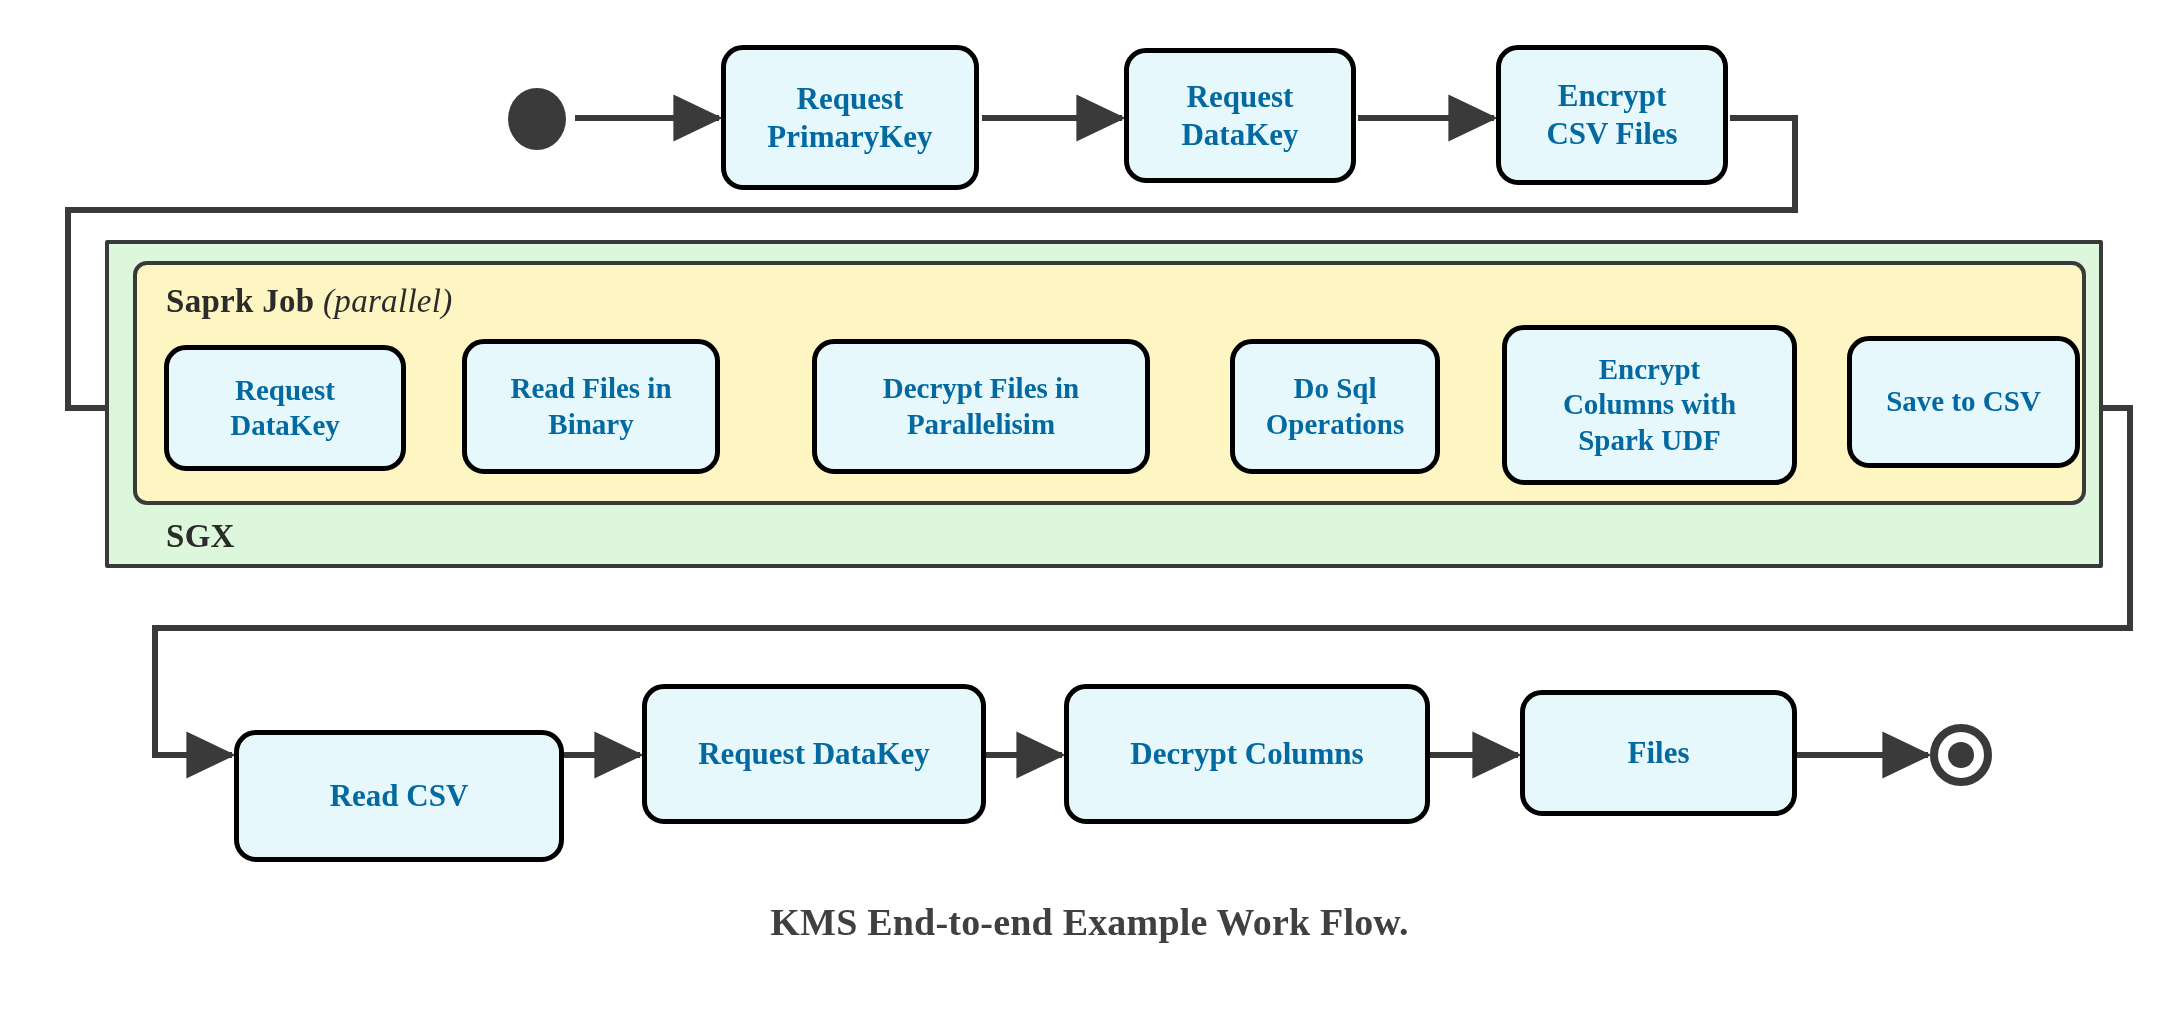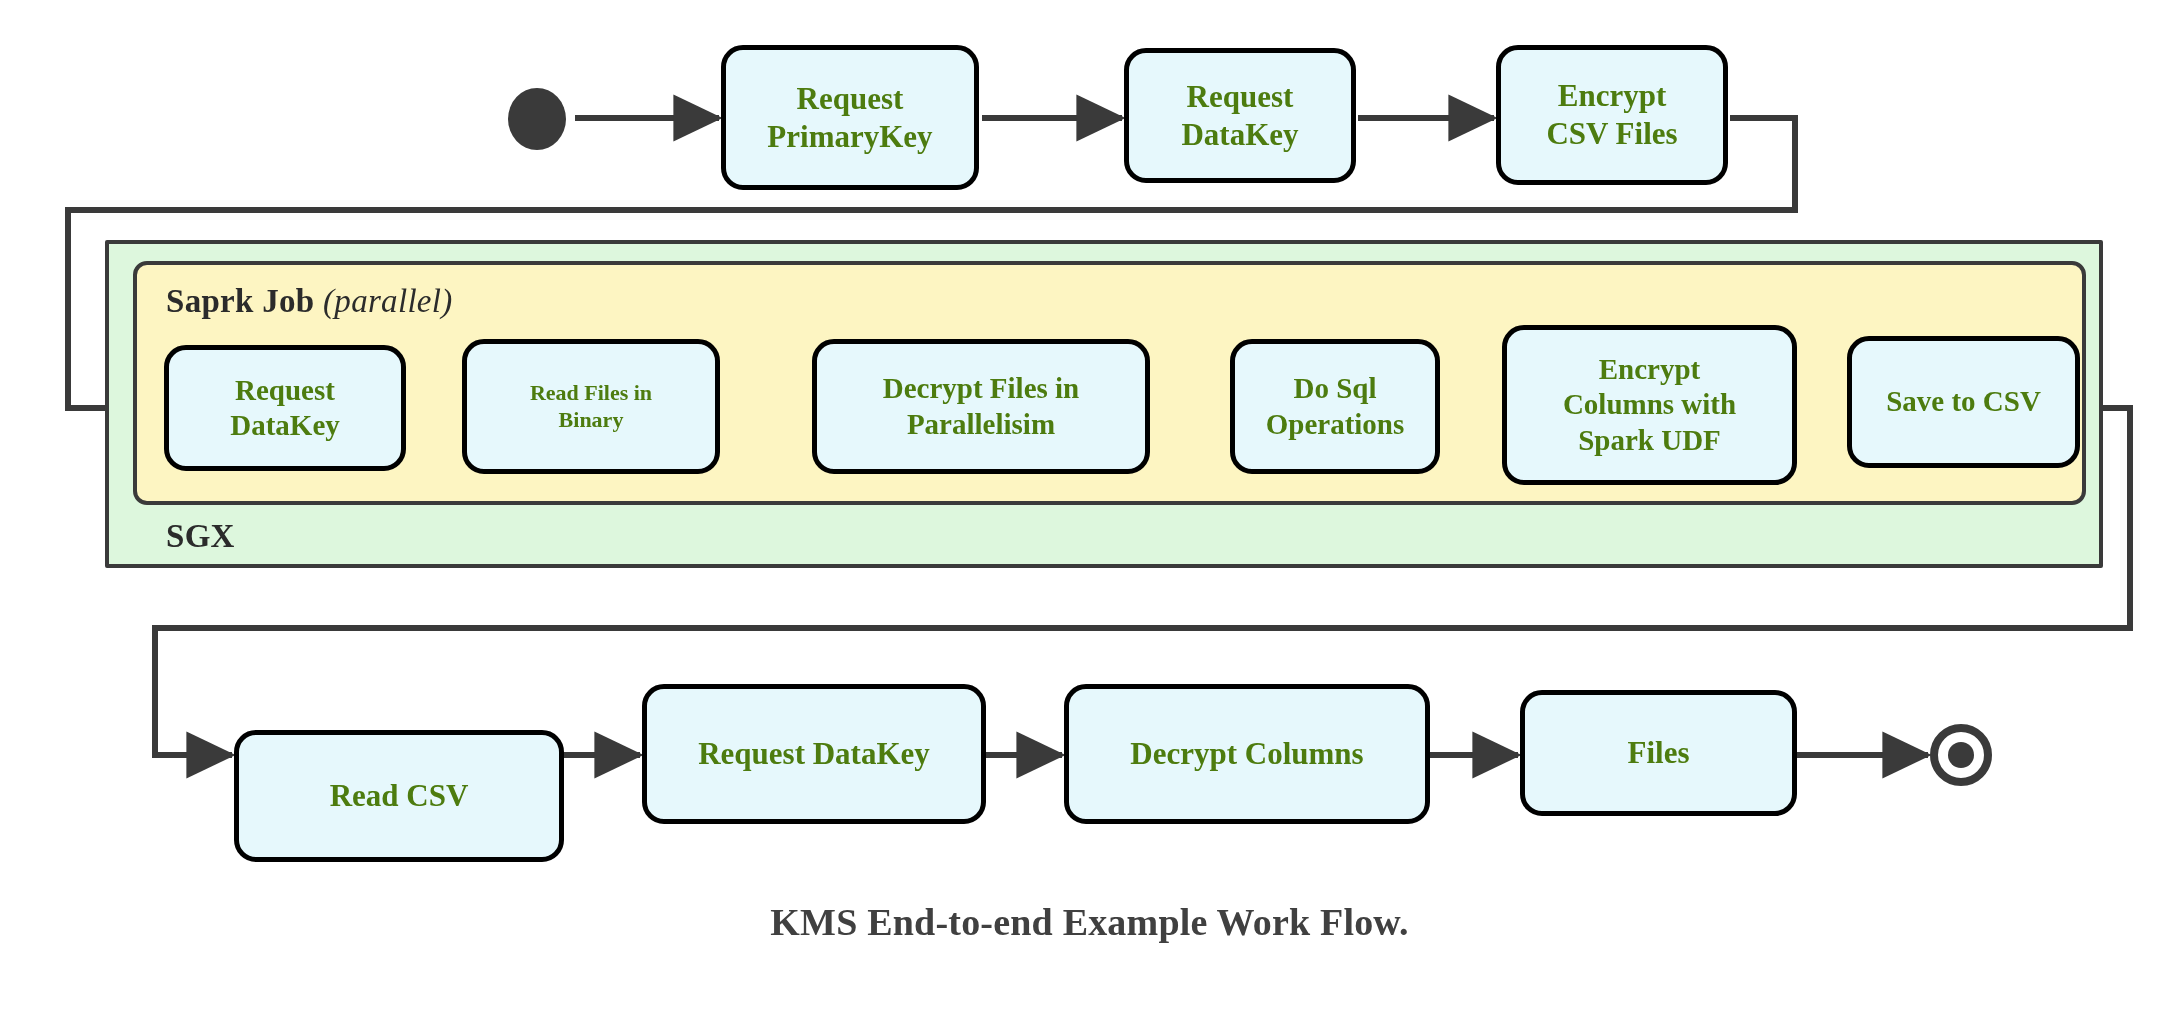--- a/index.html
+++ b/index.html
@@ -57,21 +57,21 @@
   .node {
     position: absolute;
     box-sizing: border-box;
     background: #e6f8fc;
     border: 5px solid #000000;
     border-radius: 22px;
     display: flex;
     align-items: center;
     justify-content: center;
     text-align: center;
-    color: #4d7c0f;
+    color: #0369a1;
     font-weight: bold;
     font-size: 31px;
     line-height: 1.22;
     padding: 4px 10px;
     white-space: pre-line;
   }
 
   
   .start-dot {
     position: absolute;
@@ -167,21 +167,21 @@
   <div class="group-label" style="left:166px; top:283px;">
     <span>Saprk Job</span>
     <span class="sub">(parallel)</span>
   </div>
 
   <div class="group-label" style="left:166px; top:518px;">SGX</div>
 
   <div class="node" style="left:164px; top:345px; width:242px; height:126px; font-size:29px;">Request
 DataKey</div>
 
-  <div class="node" style="left:462px; top:339px; width:258px; height:135px; font-size:22px;">Read Files in
+  <div class="node" style="left:462px; top:339px; width:258px; height:135px; font-size:29px;">Read Files in
 Binary</div>
 
   <div class="node" style="left:812px; top:339px; width:338px; height:135px; font-size:29px;">Decrypt Files in
 Parallelisim</div>
 
   <div class="node" style="left:1230px; top:339px; width:210px; height:135px; font-size:29px;">Do Sql
 Operations</div>
 
   <div class="node" style="left:1502px; top:325px; width:295px; height:160px; font-size:29px;">Encrypt
 Columns with

